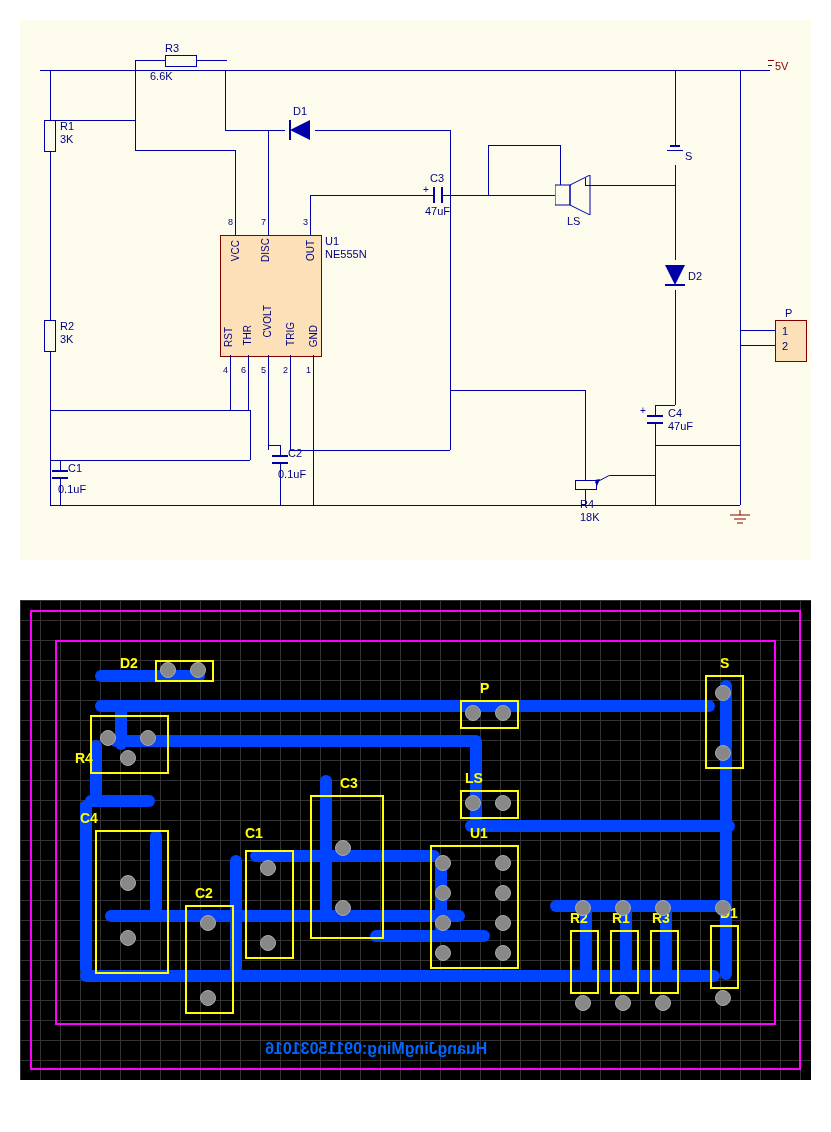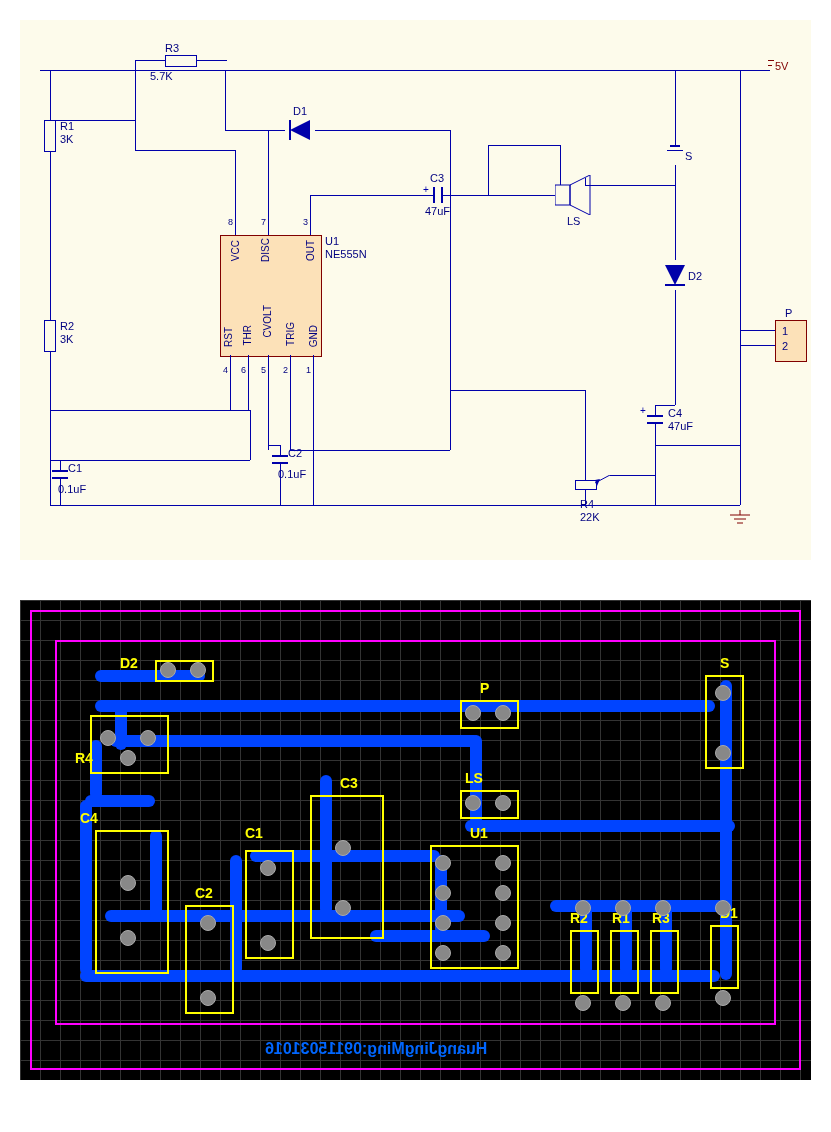--- a/index.html
+++ b/index.html
@@ -39,21 +39,21 @@
 
   <div class="wire wh" style="left:20px; top:50px; width:730px;"></div>
   <div class="label-red" style="left:755px; top:40px;">5V</div>
   <div style="left:748px; top:40px; width:6px; height:1px; background:#800000;"></div>
   <div style="left:748px; top:45px; width:4px; height:1px; background:#800000;"></div>
 
   <div class="res-h" style="left:145px; top:35px;"></div>
   <div class="wire wh" style="left:115px; top:40px; width:30px;"></div>
   <div class="wire wh" style="left:177px; top:40px; width:30px;"></div>
   <div class="label" style="left:145px; top:22px;">R3</div>
-  <div class="label" style="left:130px; top:50px;">5.7K</div>
+  <div class="label" style="left:130px; top:50px;">6.6K</div>
 
   <div class="wire wv" style="left:30px; top:50px; height:50px;"></div>
   <div class="res-v" style="left:24px; top:100px;"></div>
   <div class="wire wv" style="left:30px; top:132px; height:168px;"></div>
   <div class="label" style="left:40px; top:100px;">R1</div>
   <div class="label" style="left:40px; top:113px;">3K</div>
 
   <div class="res-v" style="left:24px; top:300px;"></div>
   <div class="wire wv" style="left:30px; top:332px; height:58px;"></div>
   <div class="label" style="left:40px; top:300px;">R2</div>
@@ -159,21 +159,21 @@
   <div class="wire wv" style="left:565px; top:440px; height:20px;"></div>
   <div style="left:555px; top:460px; width:20px; height:8px; border:1px solid #0000aa;"></div>
   <div class="wire wv" style="left:565px; top:470px; height:15px;"></div>
   <svg style="left:575px; top:455px;" width="15" height="15">
         <line x1="15" y1="0" x2="0" y2="8" stroke="#0000aa"></line>
         <polygon points="0,5 5,4 2,11" fill="#0000aa"></polygon>
       </svg>
   <div class="wire wh" style="left:590px; top:455px; width:45px;"></div>
   <div class="wire wv" style="left:635px; top:455px; height:30px;"></div>
   <div class="label" style="left:560px; top:478px;">R4</div>
-  <div class="label" style="left:560px; top:491px;">22K</div>
+  <div class="label" style="left:560px; top:491px;">18K</div>
 
   <div class="wire wh" style="left:30px; top:485px; width:690px;"></div>
   <div class="wire wv" style="left:30px; top:390px; height:95px;"></div>
   <div class="wire wv" style="left:720px; top:50px; height:435px;"></div>
 
   <div style="left:710px; top:490px;">
     <svg width="20" height="15">
           <line x1="10" y1="0" x2="10" y2="5" stroke="#800000"></line>
           <line x1="0" y1="5" x2="20" y2="5" stroke="#800000"></line>
           <line x1="4" y1="9" x2="16" y2="9" stroke="#800000"></line>

